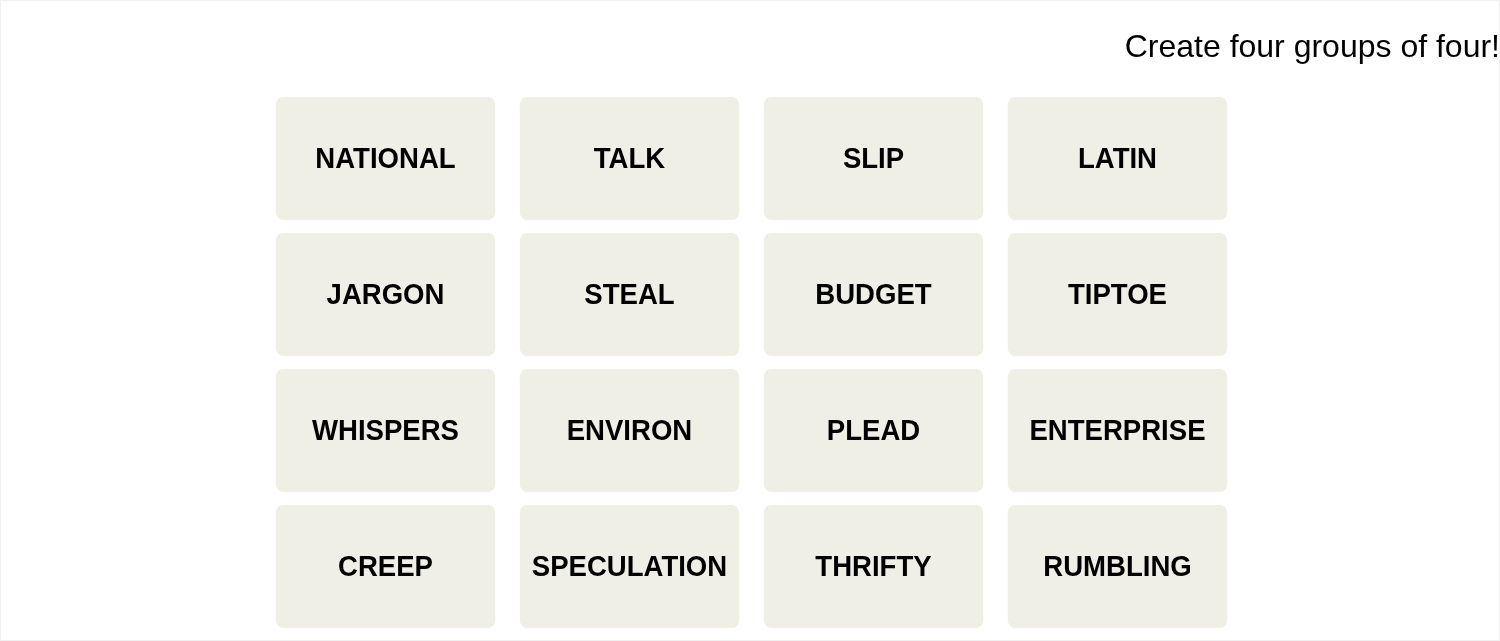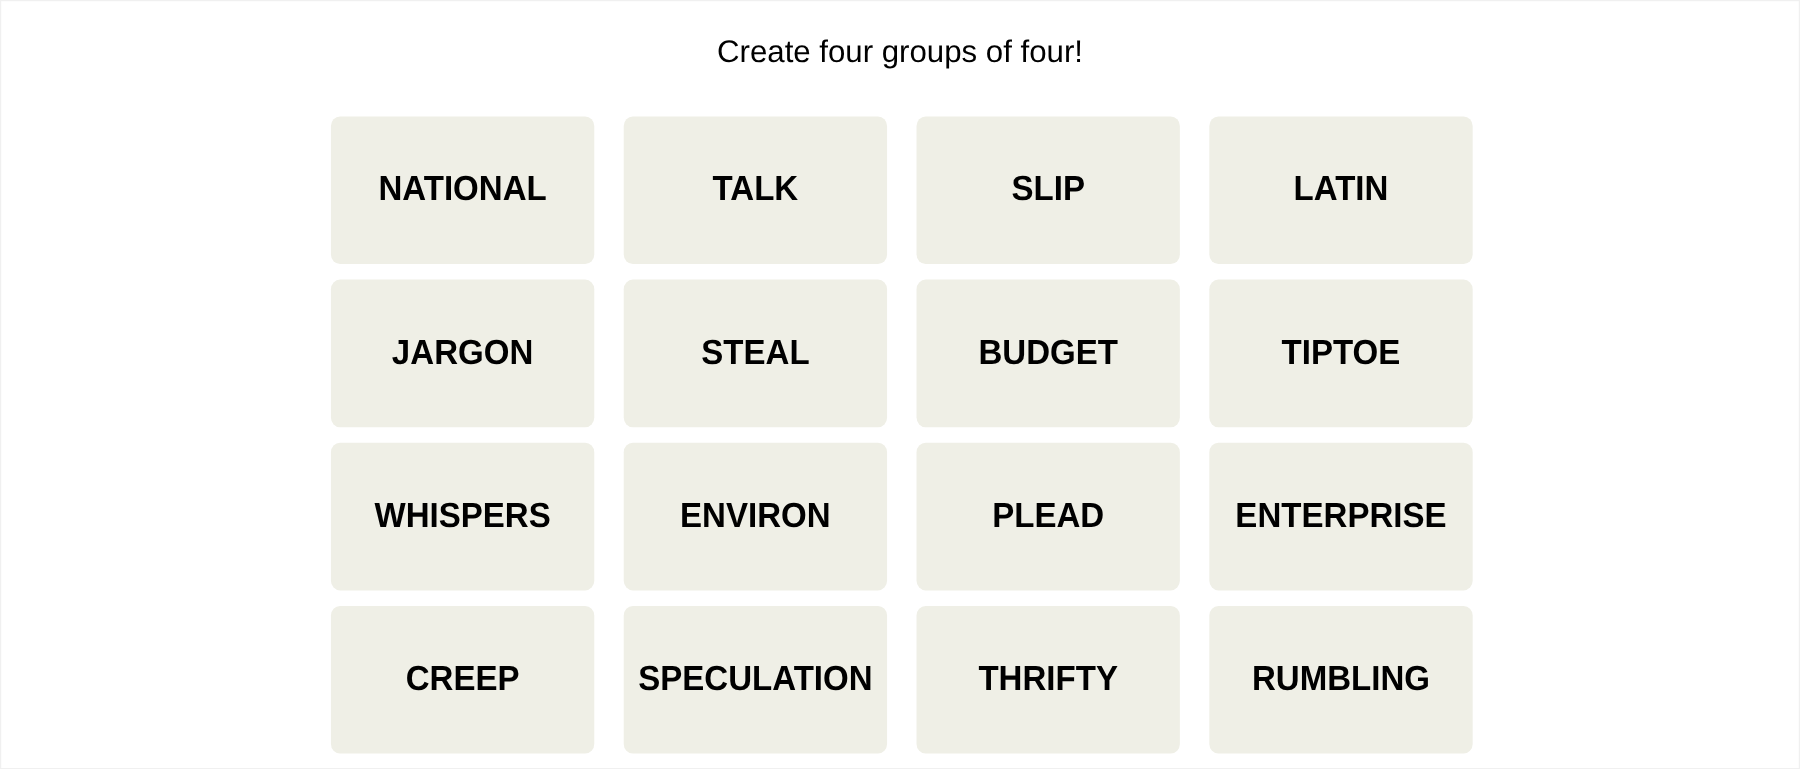--- a/index.html
+++ b/index.html
@@ -1,20 +1,20 @@
 <!DOCTYPE html>
 <html><head>
 <meta charset="utf-8">
 <style>
   html, body { margin:0; padding:0; }
   body { width:1500px; height:641px; background:#fff; position:relative; overflow:hidden;
          font-family:"Liberation Sans", sans-serif; }
   .frame { position:absolute; left:0; top:0; width:1498px; height:639px; border:1px solid #f0f0f0; }
-  .title { position:absolute; top:28px; left:0; width:1500px; text-align:center;
-           font-size:26px; color:#000; font-family:"Liberation Sans", sans-serif; }
+  .title { position:absolute; top:28px; left:0; width:1500px; text-align:right;
+           font-size:32px; color:#000; font-family:"Liberation Sans", sans-serif; }
   .grid { position:absolute; left:270px; top:97px; display:grid;
           grid-template-columns:repeat(4, 231px); grid-template-rows:repeat(4, 123px);
           column-gap:13px; row-gap:13px; }
   .tile { background:#efefe6; border-radius:8px; display:flex; align-items:center; justify-content:center;
           font-family:"Liberation Sans", sans-serif; font-weight:bold; font-size:29px; color:#000;
           cursor:pointer; letter-spacing:0px; transform:scaleX(0.95); }
 </style>
 </head>
 <body>
 

